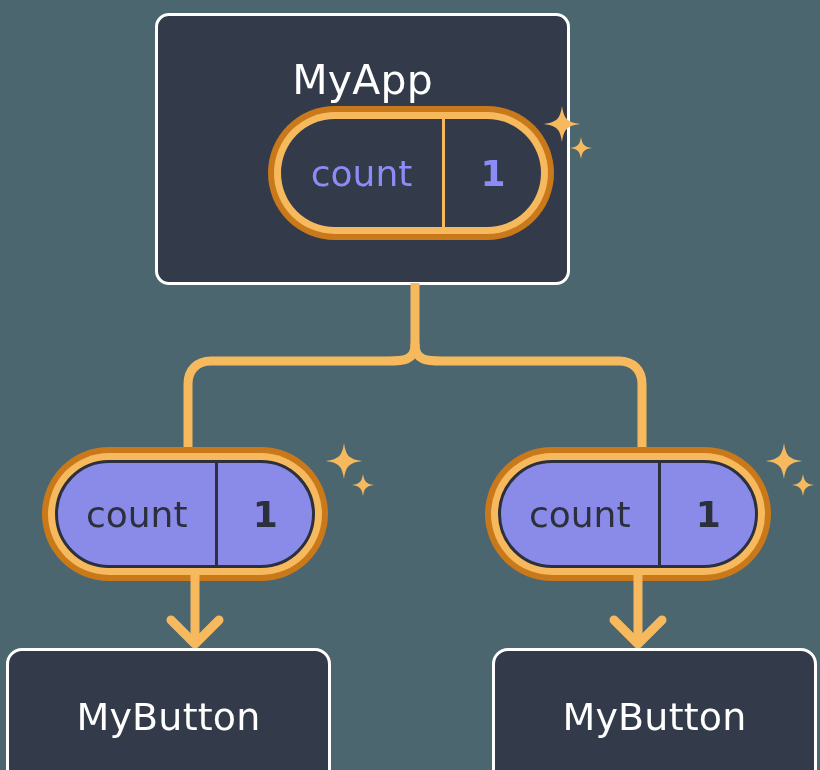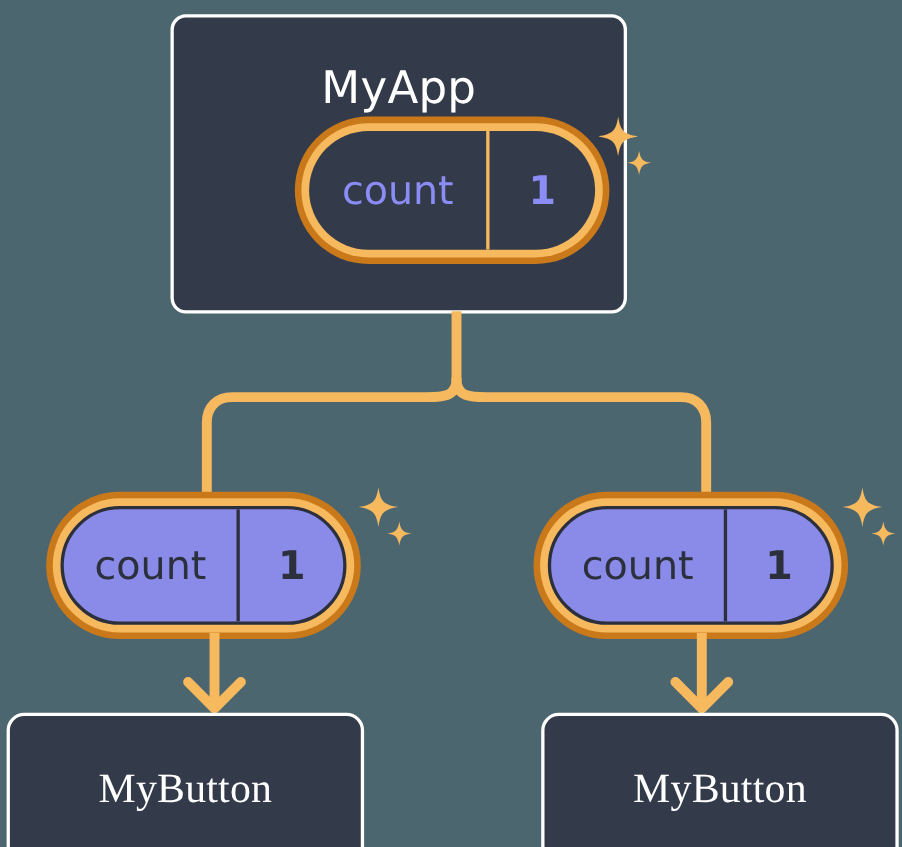--- a/index.html
+++ b/index.html
@@ -29,21 +29,21 @@
     letter-spacing:.2px;
     white-space:nowrap;
   }
 
   #app-card{left:155px;top:13px;width:415px;height:272px;}
   #app-card .card-title{top:40px;font-size:41px;}
 
   .btn-card{top:648px;height:140px;border-radius:16px;}
   #btn-card-left{left:6px;width:325px;}
   #btn-card-right{left:492px;width:325px;}
-  .btn-card .card-title{top:44px;font-size:38px;font-family:Liberation Serif, serif;}
+  .btn-card .card-title{top:44px;font-size:38px;}
 
   
   .pill{
     position:absolute;
     box-sizing:border-box;
     border-radius:999px;
     background:#c9791a;              
     padding:6px;
     display:flex;
     align-items:center;

